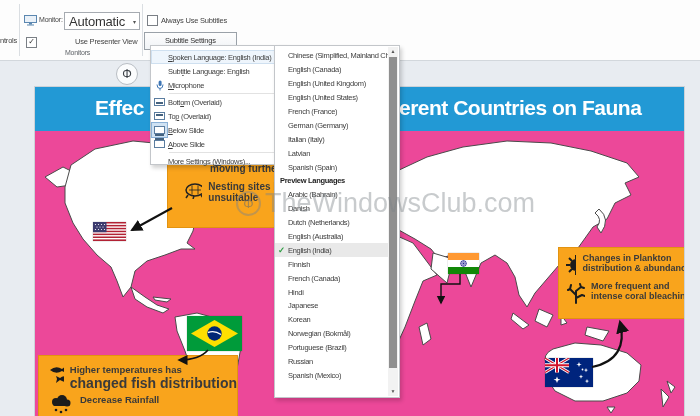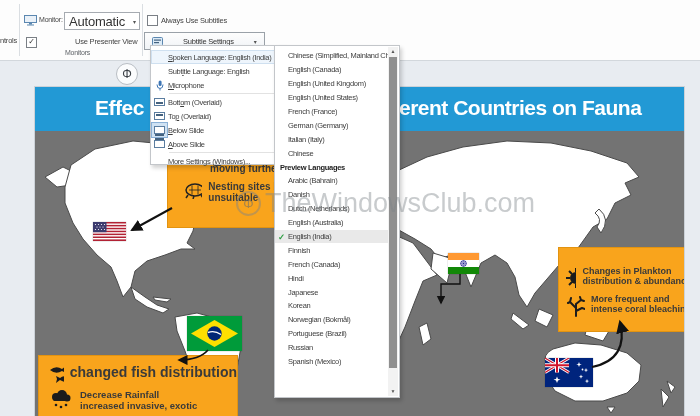--- a/index.html
+++ b/index.html
@@ -8,26 +8,26 @@
 
   
   .ribbon{position:absolute;left:0;top:0;width:700px;height:60px;background:#fdfdfd;border-bottom:1px solid #d2d7dc;z-index:10;}
   .vdiv{position:absolute;top:4px;height:52px;width:1px;background:#dadee2;}
   .rb-txt{position:absolute;font-size:7.5px;letter-spacing:-0.2px;color:#444;white-space:nowrap;}
   .grp-label{font-size:7px;color:#5f6368;text-align:center;}
   .combo{position:absolute;left:64px;top:12px;width:74px;height:16px;border:1px solid #a6abb1;background:#fff;display:flex;align-items:center;}
   .combo .val{font-size:13px;color:#333;padding-left:4px;flex:1;letter-spacing:-0.2px;}
   .combo .chev{font-size:6px;color:#555;padding-right:3px;}
   .cbx{position:absolute;width:9px;height:9px;border:1px solid #7a7f85;background:#fff;font-size:8px;line-height:8px;text-align:center;color:#333;}
-  .ssbtn{position:absolute;left:144px;top:32px;height:16px;border:1px solid #9aa1a8;background:linear-gradient(#fdfdfd,#f1f4f7);display:flex;align-items:center;padding:0 7px;gap:20px;z-index:11;}
+  .ssbtn{position:absolute;left:144px;top:32px;height:16px;border:1px solid #9aa1a8;background:linear-gradient(#fdfdfd,#f1f4f7);display:flex;align-items:center;padding:0 20px;gap:3px;z-index:11;flex-direction:column;}
   .ssbtn .lbl{font-size:7.5px;color:#333;letter-spacing:-0.2px;white-space:nowrap;}
   .ssbtn .chev{font-size:6px;color:#555;}
 
   
-  .slide{position:absolute;left:35px;top:87px;width:649px;height:329px;background:#737373;box-shadow:0 0 0 1px #ccd2d8;z-index:1;overflow:hidden;}
+  .slide{position:absolute;left:35px;top:87px;width:649px;height:329px;background:#ec4899;box-shadow:0 0 0 1px #ccd2d8;z-index:1;overflow:hidden;}
   .banner{position:absolute;left:0;top:0;width:649px;height:44px;background:#2299d5;}
   .title-frag{position:absolute;top:9px;color:#fff;font-size:21px;font-weight:bold;letter-spacing:-0.5px;white-space:nowrap;}
   .mapsvg{position:absolute;left:0;top:44px;}
 
   .callout{position:absolute;background:#f9a41c;border:1px solid #e29310;color:#3a3a3a;font-weight:bold;}
   .co-line{white-space:nowrap;}
   .co-row{display:flex;align-items:flex-start;gap:6px;}
 
   .flag{position:absolute;box-shadow:0 0 1px rgba(0,0,0,.4);}
 
@@ -157,21 +157,21 @@
           <line x1="19" y1="14" x2="21" y2="17" stroke="#222" stroke-width="1.5"></line>
           <path d="M7,9 L19,9 M10,4.5 L10,13.5 M16,4.5 L16,13.5" stroke="#222" stroke-width="0.8" fill="none"></path>
         </svg>
         <div>
           <div class="co-line" style="font-size:10px;">Nesting sites be</div>
           <div class="co-line" style="font-size:10px;">unsuitable</div>
         </div>
       </div>
     </div>
 
-    <div class="callout" style="left:523px;top:160px;width:132px;height:65px;padding-top:18px;">
+    <div class="callout" style="left:523px;top:160px;width:132px;height:65px;padding-top:5px;">
       <div class="co-row" style="margin-left:5px;">
         <svg width="24" height="24">
           <circle cx="12" cy="12" r="6" fill="#1c1c1c"></circle>
           <g stroke="#1c1c1c" stroke-width="2">
             <line x1="12" y1="2" x2="12" y2="6"></line>
               <line x1="12" y1="18" x2="12" y2="22"></line>
             <line x1="2" y1="12" x2="6" y2="12"></line>
               <line x1="18" y1="12" x2="22" y2="12"></line>
             <line x1="5" y1="5" x2="8" y2="8"></line>
               <line x1="16" y1="16" x2="19" y2="19"></line>
@@ -200,38 +200,38 @@
 
     <div class="callout" style="left:3px;top:268px;width:198px;height:75px;padding-top:8px;">
       <div class="co-row" style="margin-left:7px;">
         <svg width="30" height="22">
           <g fill="#1c1c1c">
             <path d="M4,6 Q10,1 16,5 L20,2 L19,6 L20,9 L16,7 Q10,11 4,6 Z"></path>
             <path d="M26,15 Q20,20 14,16 L10,19 L11,15 L10,12 L14,14 Q20,10 26,15 Z"></path>
           </g>
         </svg>
         <div>
+          <div class="co-line" style="font-size:9.5px;">Higher temperatures has</div>
           <div class="co-line" style="font-size:14px;">changed fish distribution</div>
         </div>
       </div>
       <div class="co-row" style="margin-left:9px;margin-top:3px;">
         <svg width="26" height="22">
           <g fill="#1c1c1c">
             <circle cx="8" cy="8" r="4"></circle>
               <circle cx="14" cy="6" r="5"></circle>
               <circle cx="19" cy="9" r="3.5"></circle>
             <rect x="5" y="7" width="17" height="5" rx="2"></rect>
             <circle cx="8" cy="16" r="1.3"></circle>
               <circle cx="13" cy="18" r="1.3"></circle>
               <circle cx="18" cy="16" r="1.3"></circle>
           </g>
         </svg>
         <div>
           <div class="co-line" style="font-size:9.5px;">Decrease Rainfall</div>
-          <div class="co-line" style="font-size:9.5px;">increased invasive, exotic</div>
         </div>
       </div>
     </div>
 
     <svg class="flag" style="left:58px;top:135px;" width="33" height="19">
       <rect width="33" height="19" fill="#fff"></rect>
       <g fill="#b22234">
         <rect y="0" width="33" height="1.5"></rect>
           <rect y="2.9" width="33" height="1.5"></rect>
           <rect y="5.8" width="33" height="1.5"></rect>
@@ -361,21 +361,22 @@
   </div>
 
   <div class="menu2">
     <div class="lrow">Chinese (Simplified, Mainland China)</div>
     <div class="lrow">English (Canada)</div>
     <div class="lrow">English (United Kingdom)</div>
     <div class="lrow">English (United States)</div>
     <div class="lrow">French (France)</div>
     <div class="lrow">German (Germany)</div>
     <div class="lrow">Italian (Italy)</div>
-    <div class="lrow">Chinese</div>
+    <div class="lrow">Latvian</div>
+    <div class="lrow">Spanish (Spain)</div>
     <div class="lrow hdr">Preview Languages</div>
     <div class="lrow">Arabic (Bahrain)</div>
     <div class="lrow">Danish</div>
     <div class="lrow">Dutch (Netherlands)</div>
     <div class="lrow">English (Australia)</div>
     <div class="lrow sel">
       <span class="check">✓</span>
       <span>English (India)</span>
     </div>
     <div class="lrow">Finnish</div>

